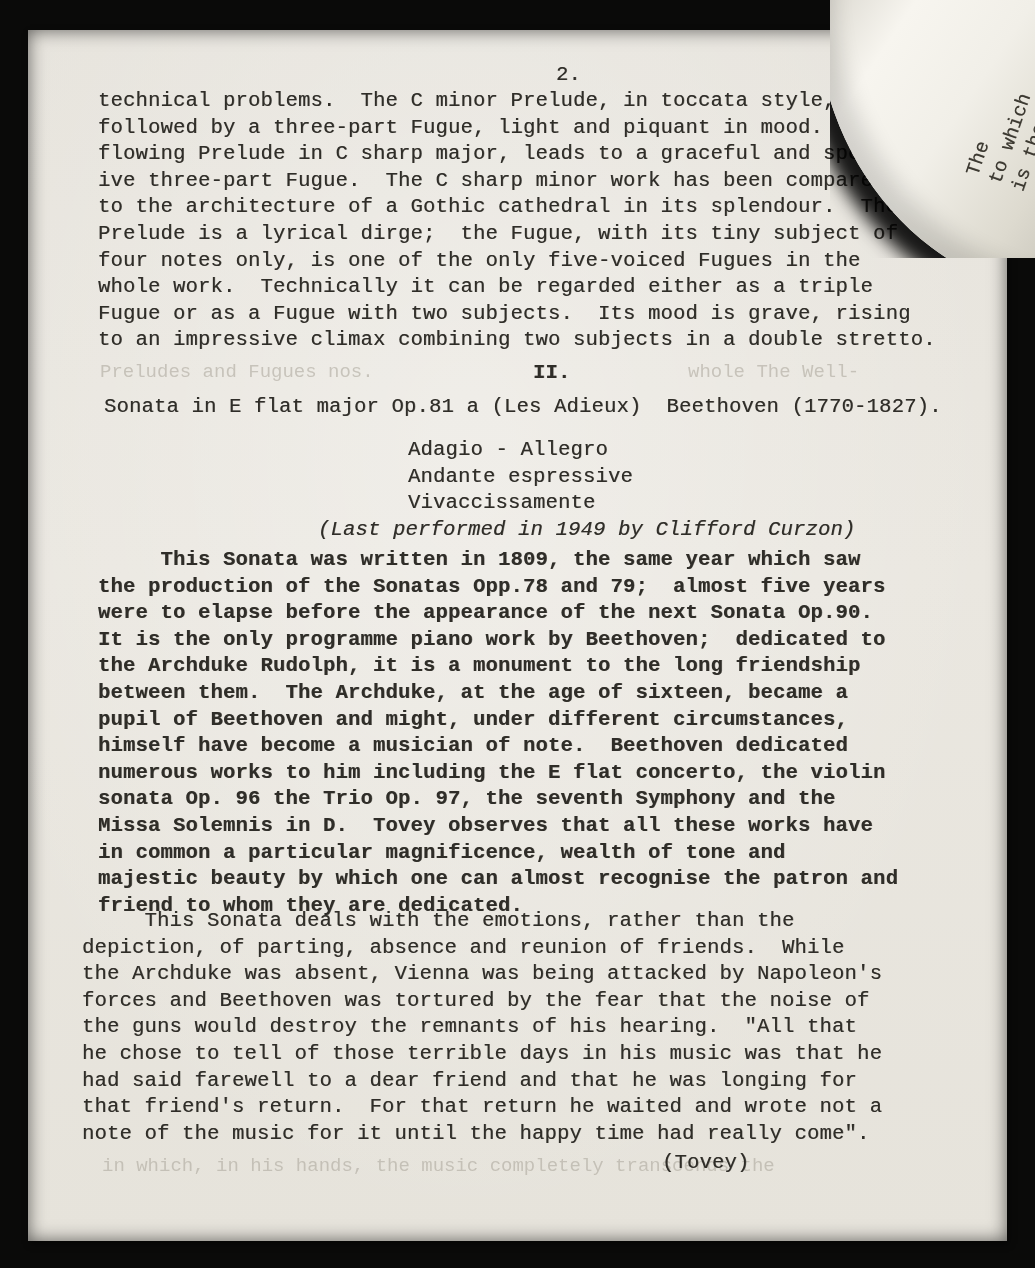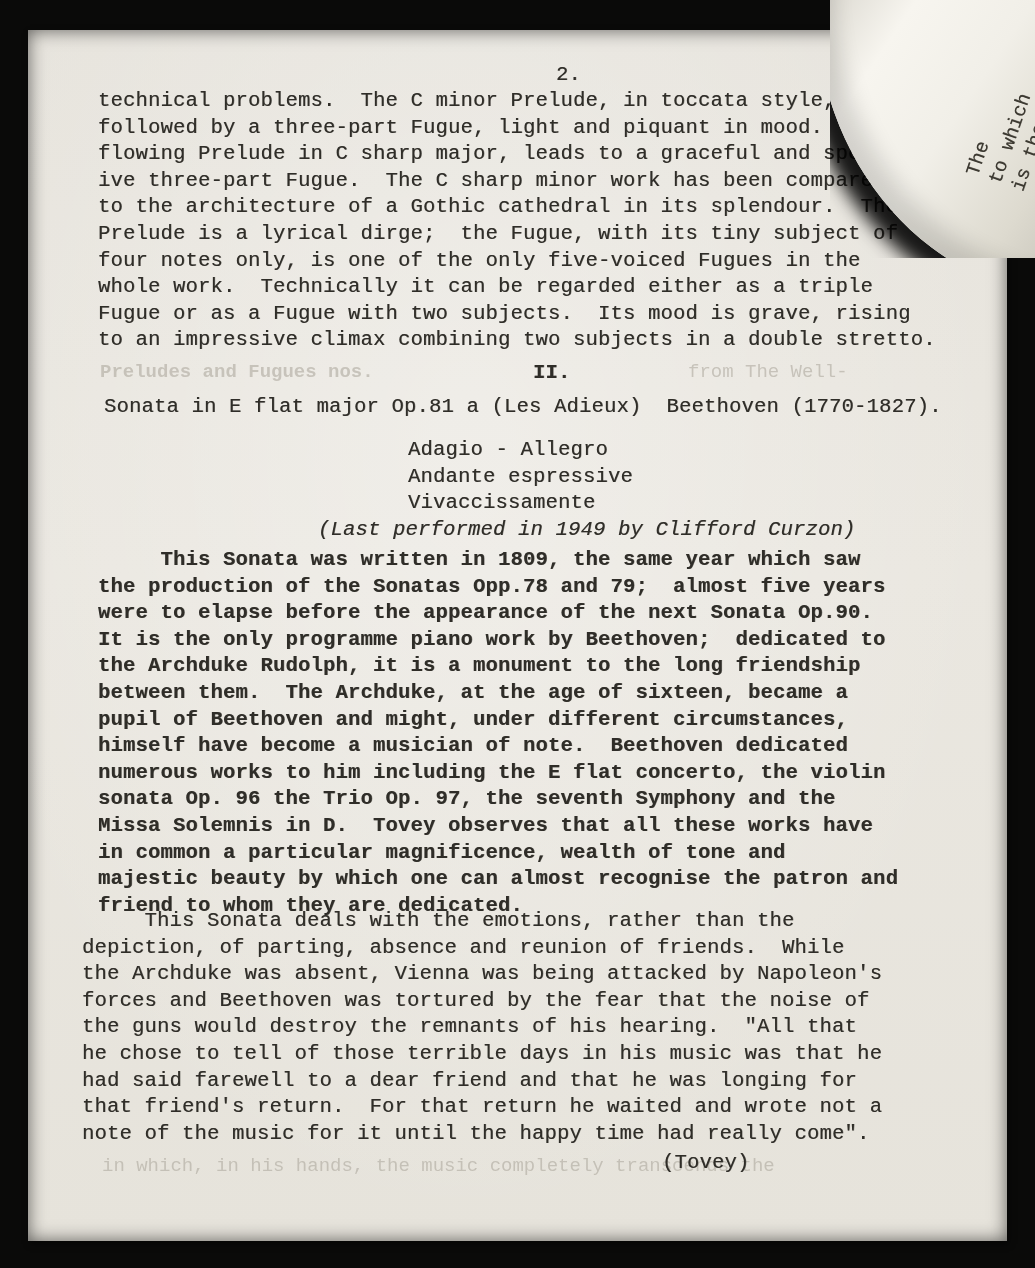--- a/index.html
+++ b/index.html
@@ -64,22 +64,22 @@
     text-shadow:0.3px 0.3px 0.3px rgba(50,47,40,0.5);
   }
 </style>
 </head>
 <body>
 
 <div class="page">
 
   <div class="tw" style="left:528px;top:32px;">2.</div>
 
-  <div class="ghost" style="left:72px;top:330px;font-weight:bold;">Preludes and Fugues nos.</div>
-  <div class="ghost" style="left:660px;top:330px;">from The Well-</div>
+  <div class="ghost" style="left:72px;top:330px;">Preludes and Fugues nos.</div>
+  <div class="ghost" style="left:660px;top:330px;">whole The Well-</div>
   <div class="ghost" style="left:74px;top:1124px;">in which, in his hands, the music completely transcends the</div>
 
   <div class="tw" style="left:70px;top:58px;">technical problems.  The C minor Prelude, in toccata style, is
 followed by a three-part Fugue, light and piquant in mood.  The
 flowing Prelude in C sharp major, leads to a graceful and sport-
 ive three-part Fugue.  The C sharp minor work has been compared
 to the architecture of a Gothic cathedral in its splendour.  The
 Prelude is a lyrical dirge;  the Fugue, with its tiny subject of
 four notes only, is one of the only five-voiced Fugues in the
 whole work.  Technically it can be regarded either as a triple

